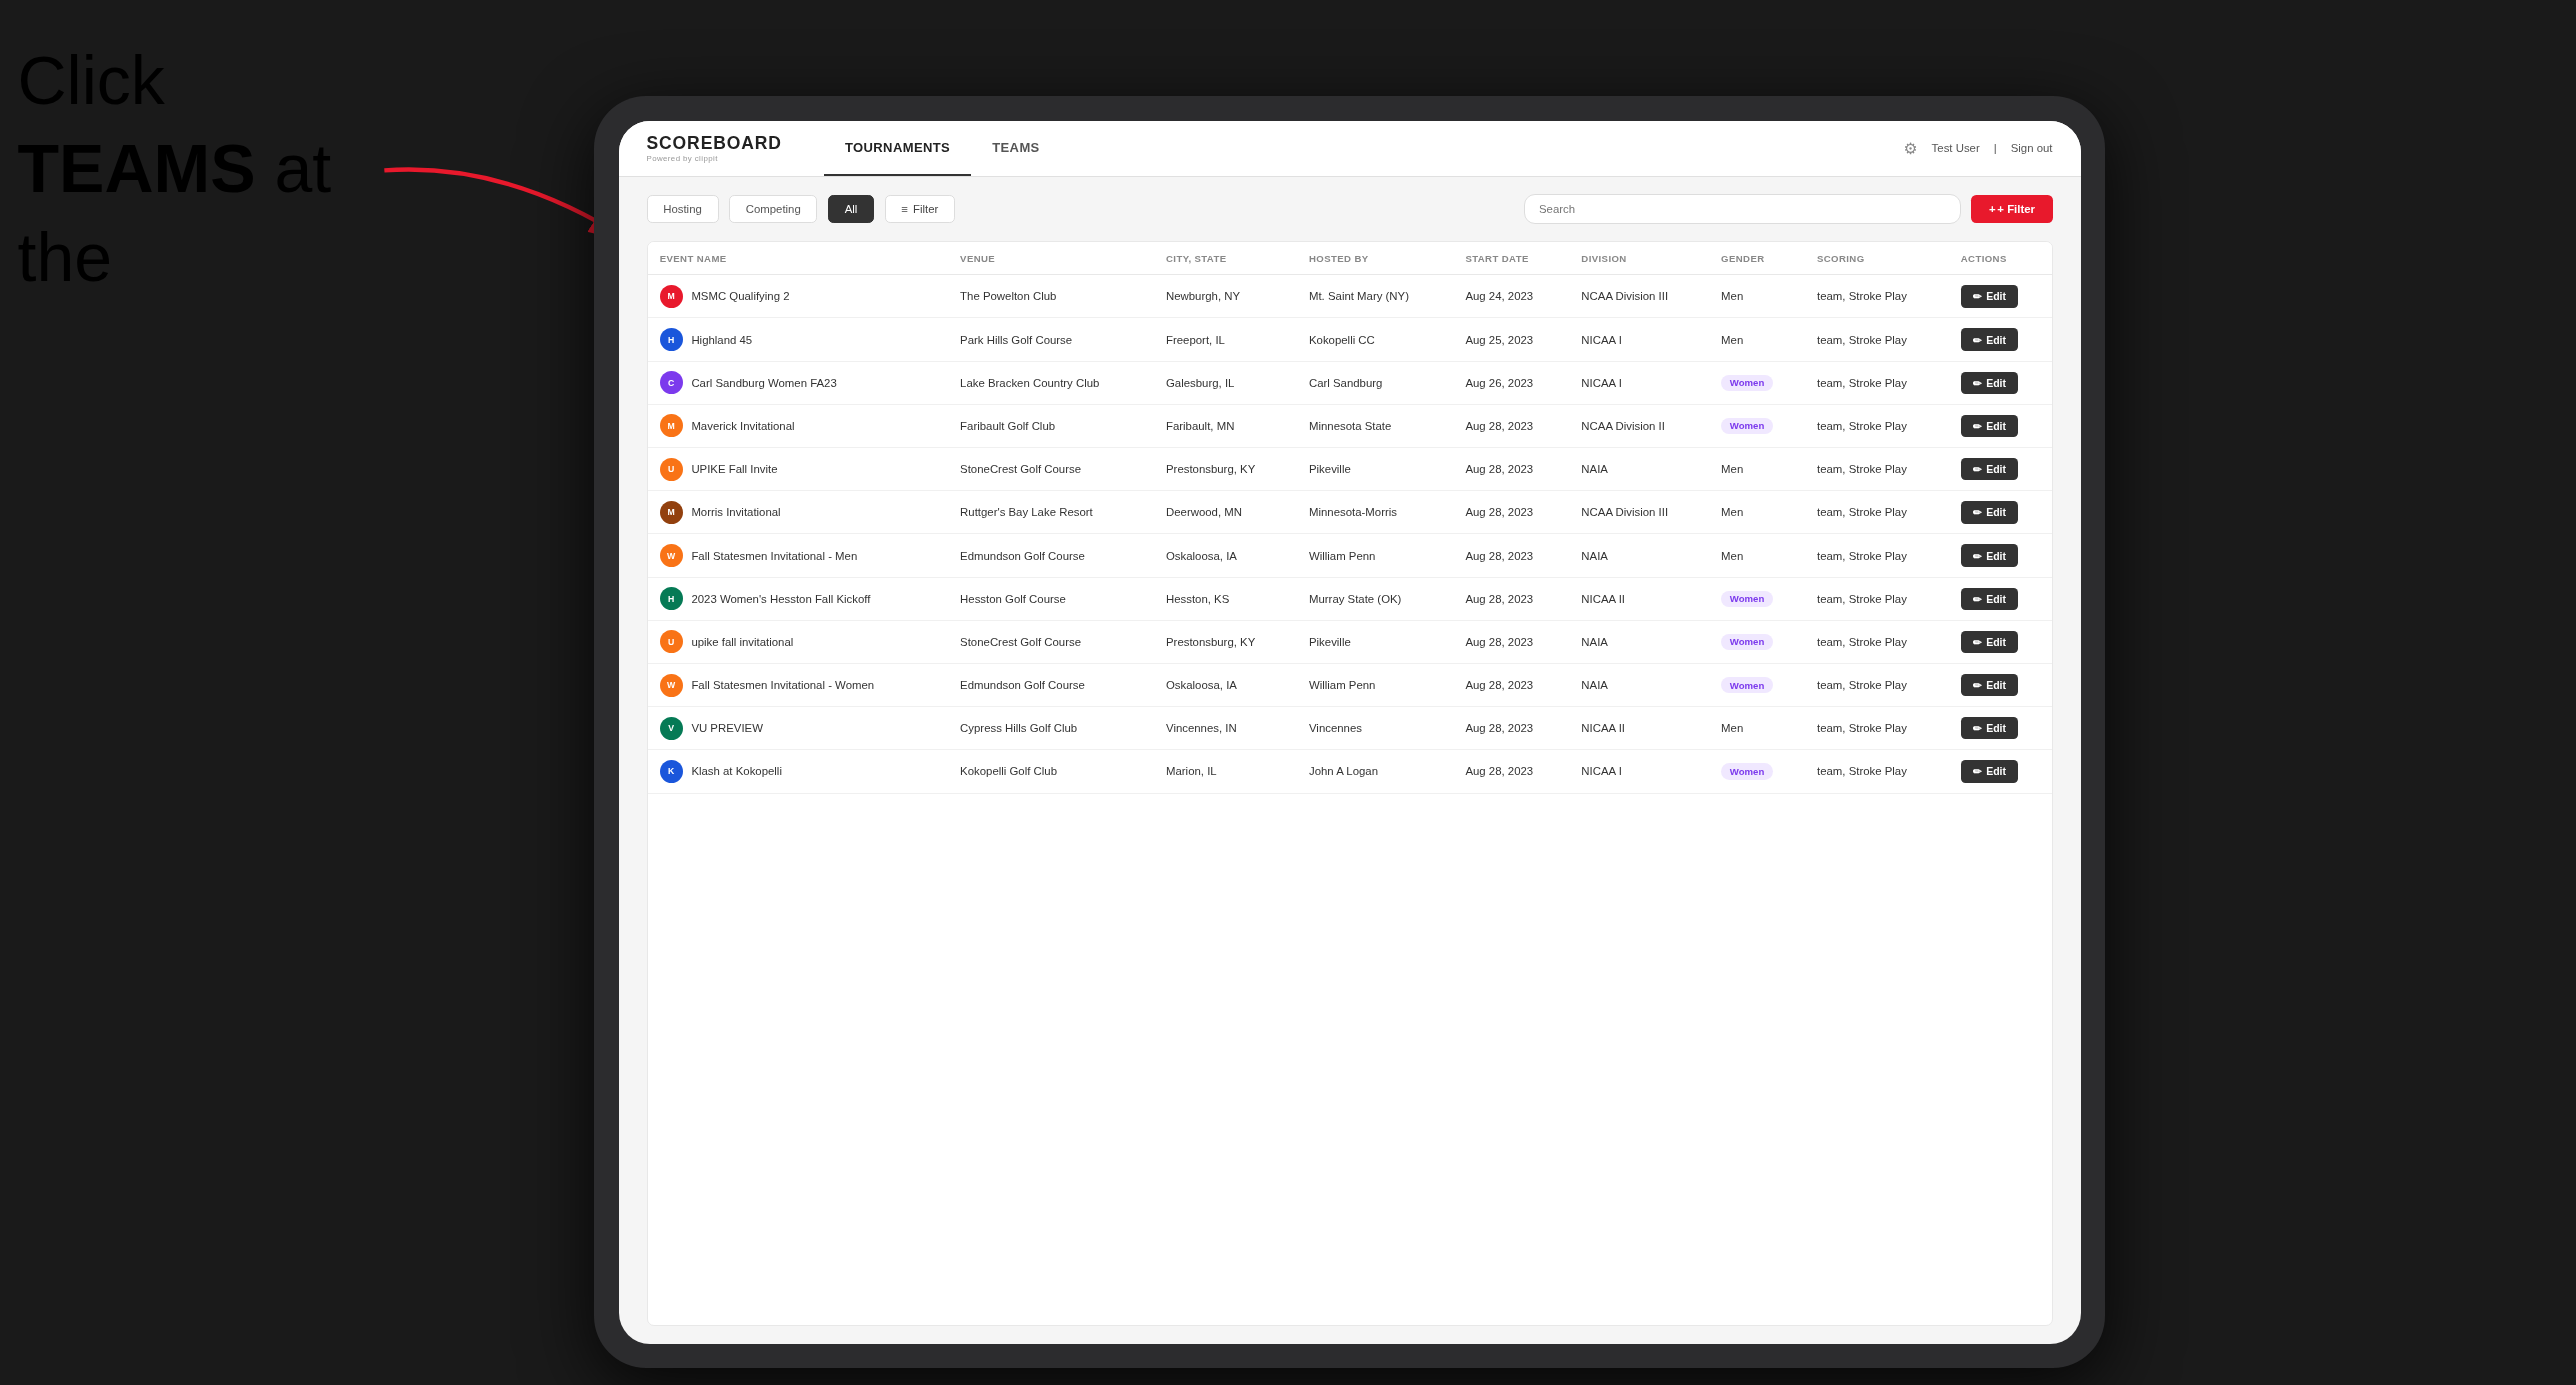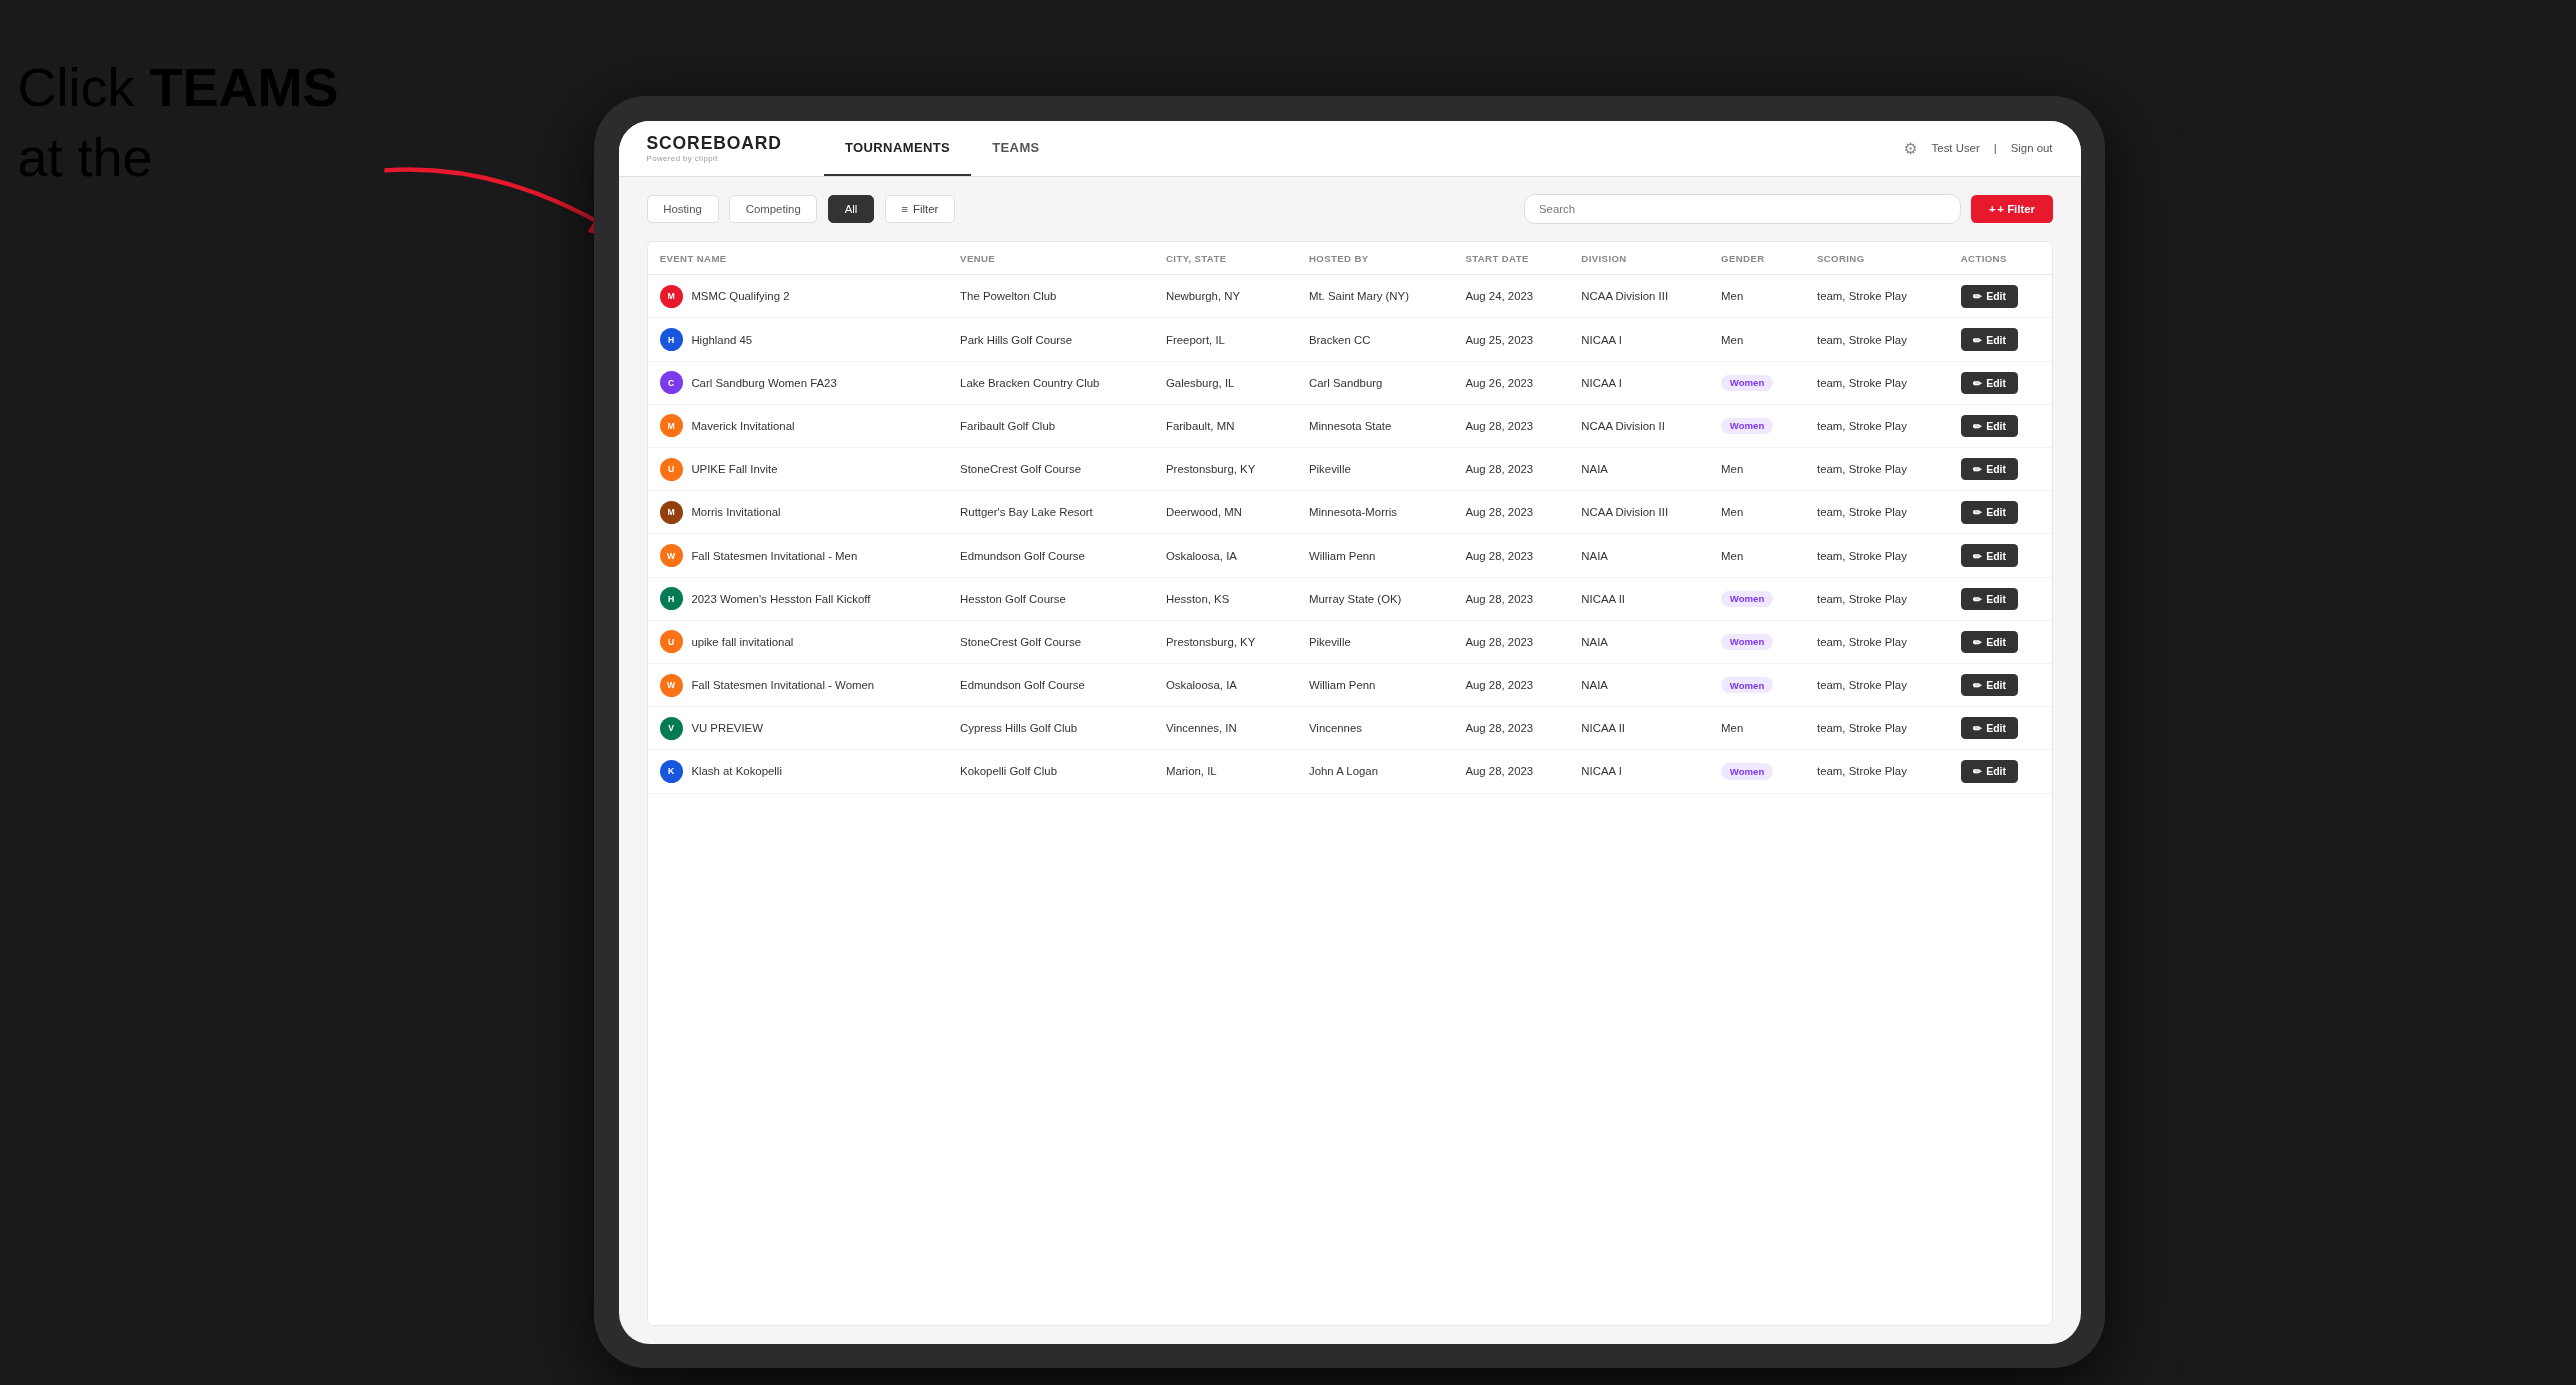--- a/index.html
+++ b/index.html
@@ -8,23 +8,23 @@
       font-family: -apple-system, BlinkMacSystemFont, 'Segoe UI', Arial, sans-serif;
       width: 2576px;
       height: 1386px;
       overflow: hidden;
       position: relative;
     }
 
     
     .instruction {
       position: absolute;
-      top: 52px;
+      top: 36px;
       left: 17.5px;
-      font-size: 54px;
+      font-size: 68px;
       line-height: 1.3;
       color: #000;
       font-weight: 400;
       width: 367px;
     }
     .instruction strong {
       font-weight: 900;
     }
 
     
@@ -383,21 +383,21 @@
               </tr>
               <tr>
                 <td>
     <div class="event-name-cell">
       <div class="team-logo logo-blue">H</div>
       <span>Highland 45</span>
     </div>
   </td>
                 <td>Park Hills Golf Course</td>
                 <td>Freeport, IL</td>
-                <td>Bracken CC</td>
+                <td>Kokopelli CC</td>
                 <td>Aug 25, 2023</td>
                 <td>NICAA I</td>
                 <td>Men</td>
                 <td>team, Stroke Play</td>
                 <td>
     <button class="edit-btn">
       <span>✏</span>
       <span>Edit</span>
     </button>
   </td>

